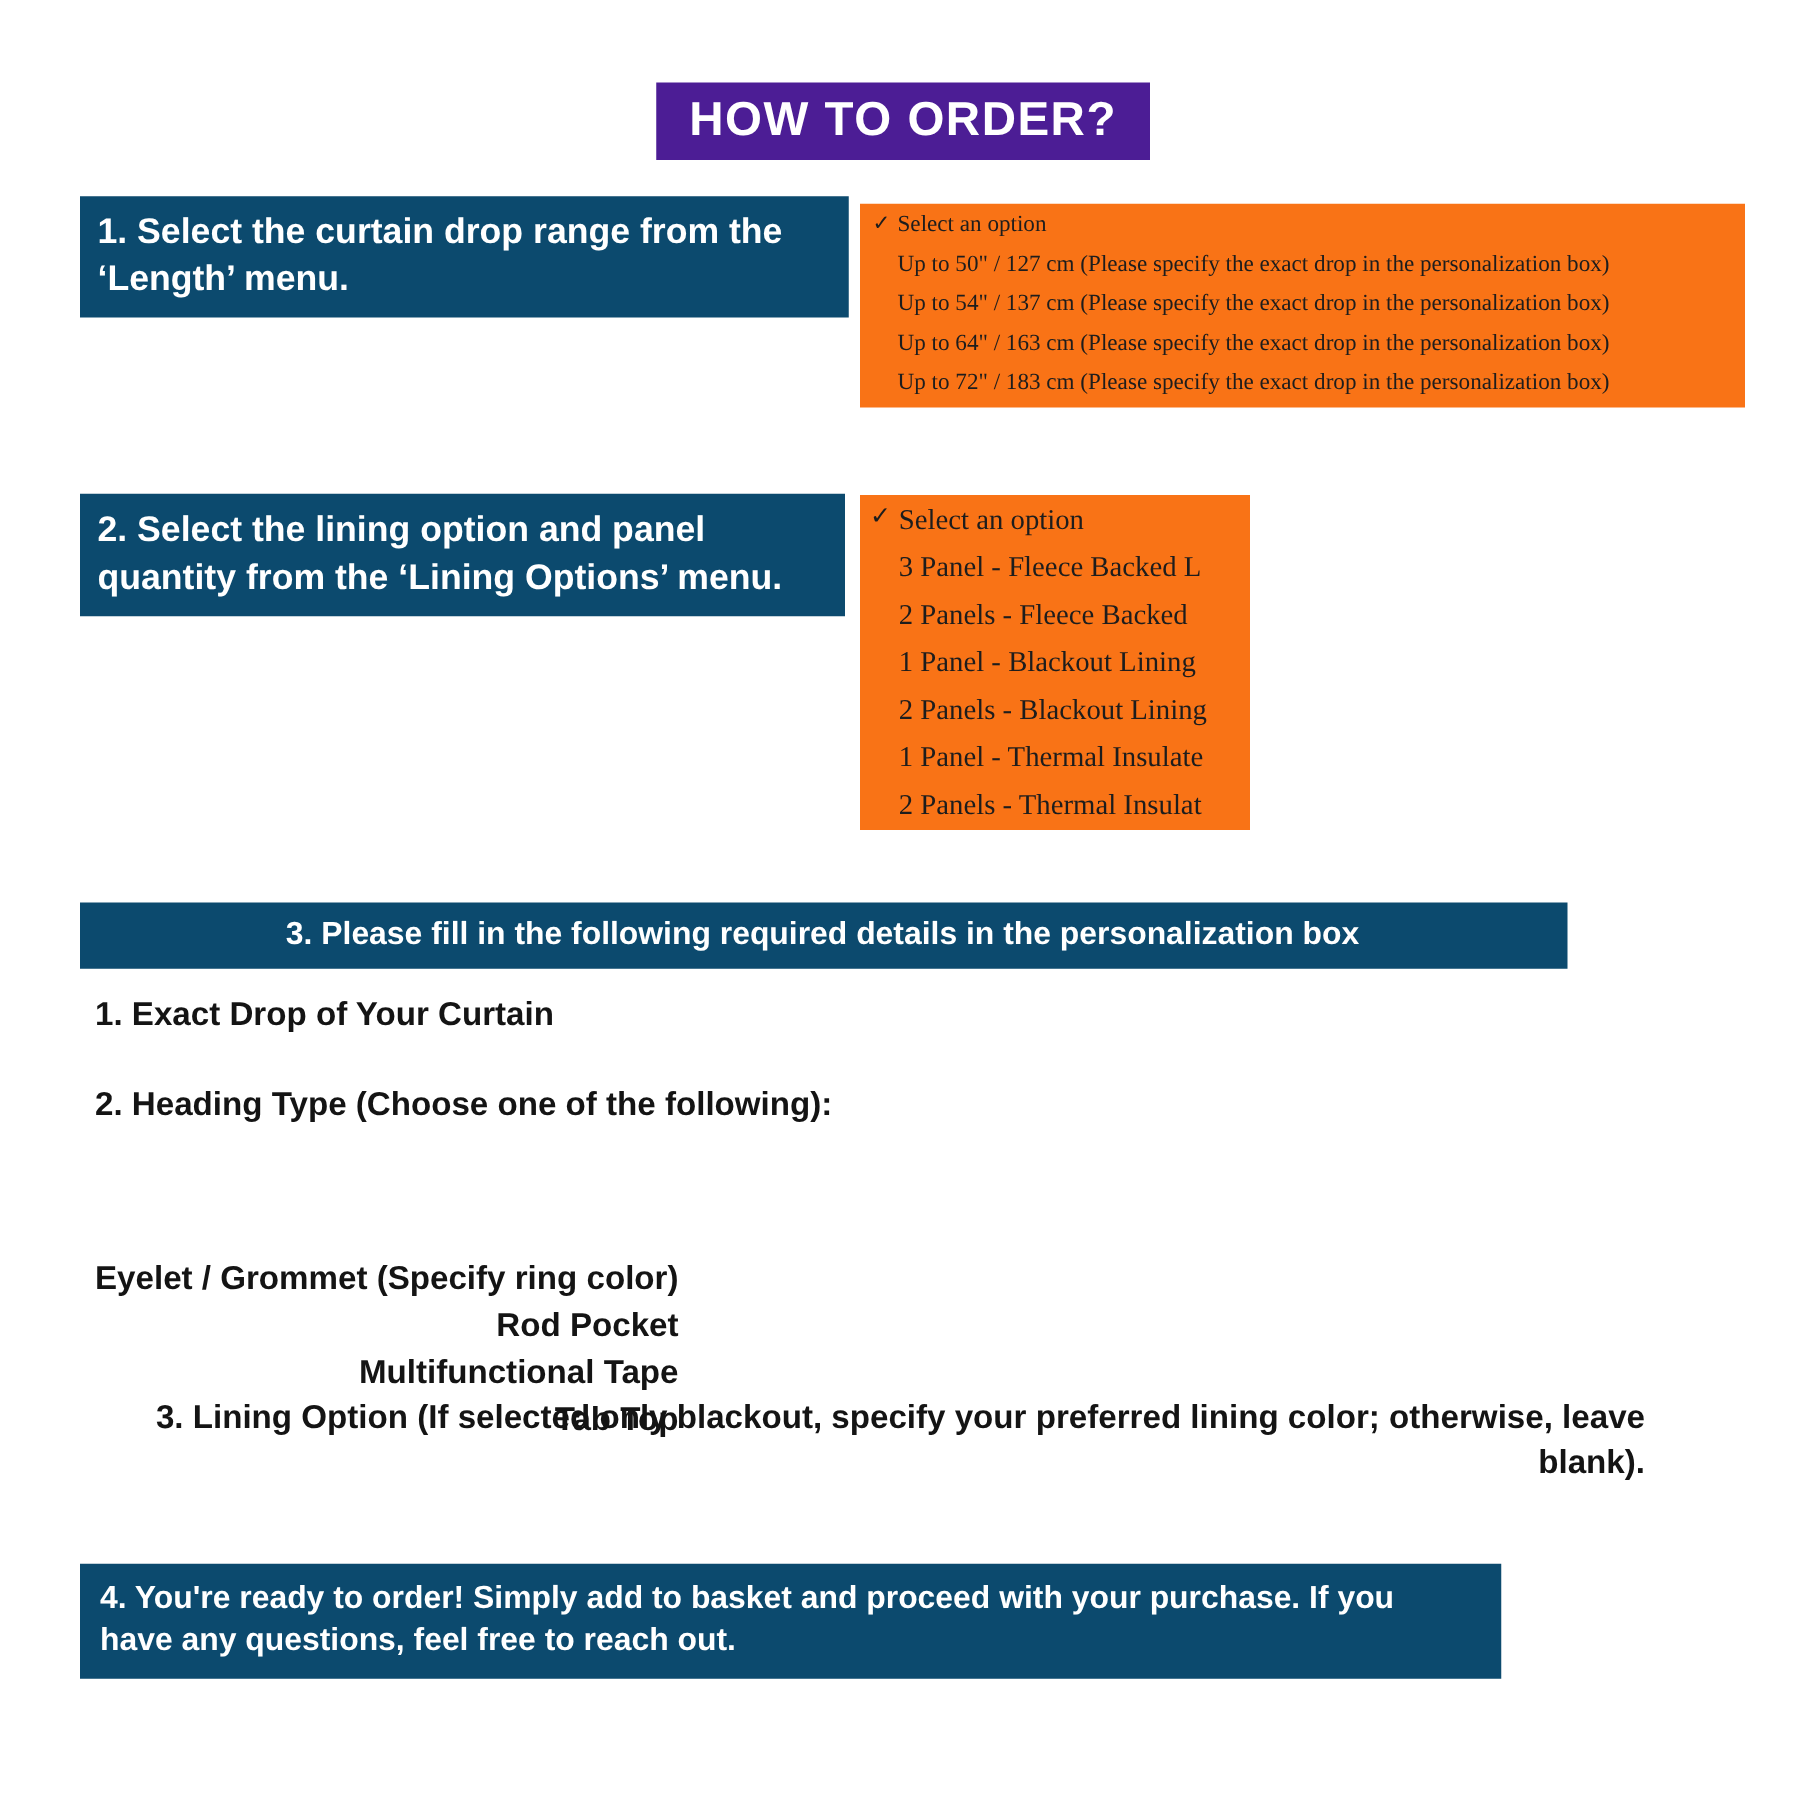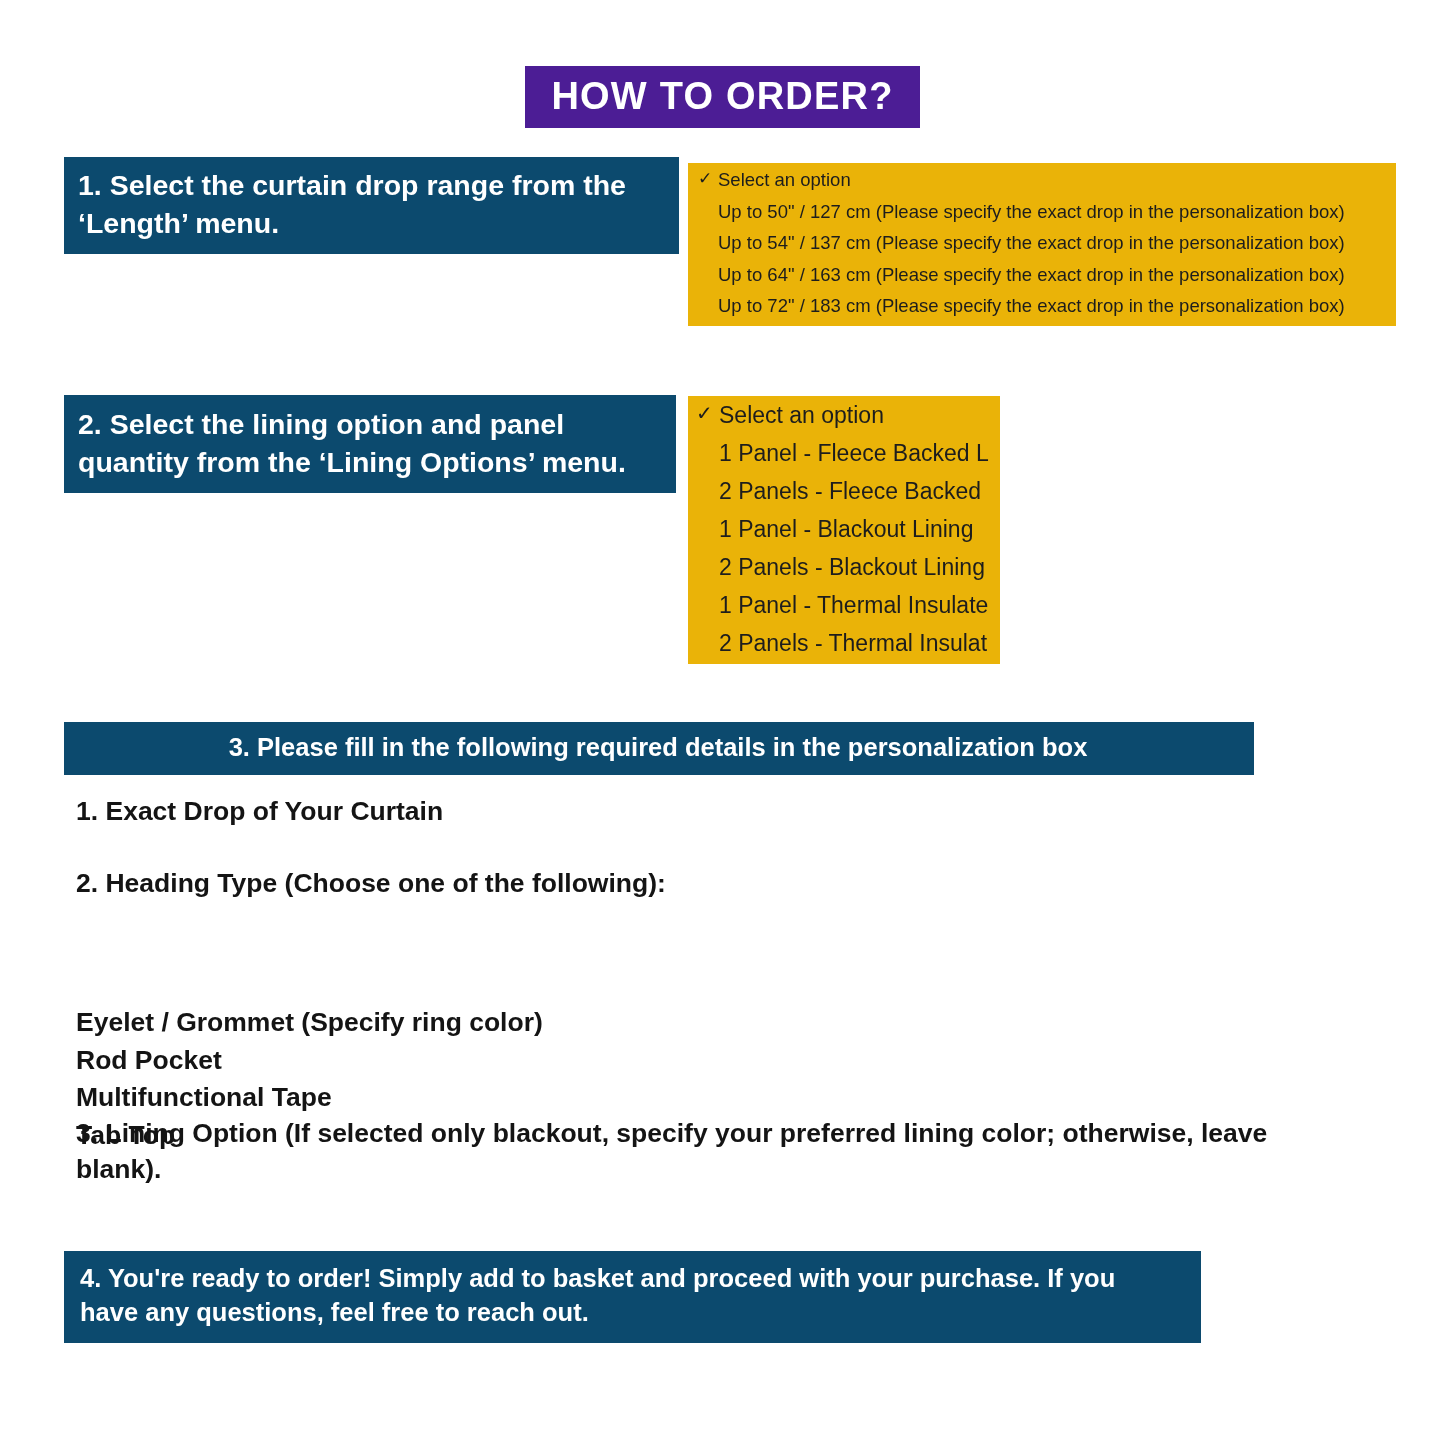--- a/index.html
+++ b/index.html
@@ -83,23 +83,24 @@
     top: 1251px;
     width: 1137px;
     padding: 10px 26px 13px 16px;
     font-size: 25.5px;
     line-height: 1.35;
   }
 
   
   .dropdown {
     position: absolute;
-    background: #eab308;
+    background: #f97316;
     box-sizing: border-box;
     overflow: hidden;
+    font-family: Liberation Serif, serif;
   }
   .dropdown-1 {
     left: 688px;
     top: 163px;
     width: 708px;
     height: 163px;
     padding: 8px 0 8px 0;
   }
   .dropdown-2 {
     left: 688px;
@@ -141,20 +142,21 @@
   }
 
   
   .detail {
     position: absolute;
     left: 76px;
     font-weight: bold;
     color: #141414;
     font-size: 26.5px;
     line-height: 1.35;
+    text-align: right;
   }
   .d1 { top: 794px; }
   .d2 { top: 866px; }
   .d-head-list { top: 968px; line-height: 1.42; margin-top: 36px; }
   .d3 { top: 1116px; width: 1240px; }
 </style>
 </head>
 <body>
 
 <div class="page">
@@ -170,21 +172,21 @@
     <div class="opt">Up to 50" / 127 cm (Please specify the exact drop in the personalization box)</div>
     <div class="opt">Up to 54" / 137 cm (Please specify the exact drop in the personalization box)</div>
     <div class="opt">Up to 64" / 163 cm (Please specify the exact drop in the personalization box)</div>
     <div class="opt">Up to 72" / 183 cm (Please specify the exact drop in the personalization box)</div>
   </div>
 
   <div class="banner banner-2">2. Select the lining option and panel quantity from the ‘Lining Options’ menu.</div>
 
   <div class="dropdown dropdown-2">
     <div class="opt selected">Select an option</div>
-    <div class="opt">1 Panel - Fleece Backed L</div>
+    <div class="opt">3 Panel - Fleece Backed L</div>
     <div class="opt">2 Panels - Fleece Backed</div>
     <div class="opt">1 Panel - Blackout Lining</div>
     <div class="opt">2 Panels - Blackout Lining</div>
     <div class="opt">1 Panel - Thermal Insulate</div>
     <div class="opt">2 Panels - Thermal Insulat</div>
   </div>
 
   <div class="banner banner-3">3. Please fill in the following required details in the personalization box</div>
 
   <div class="detail d1">1. Exact Drop of Your Curtain</div>

